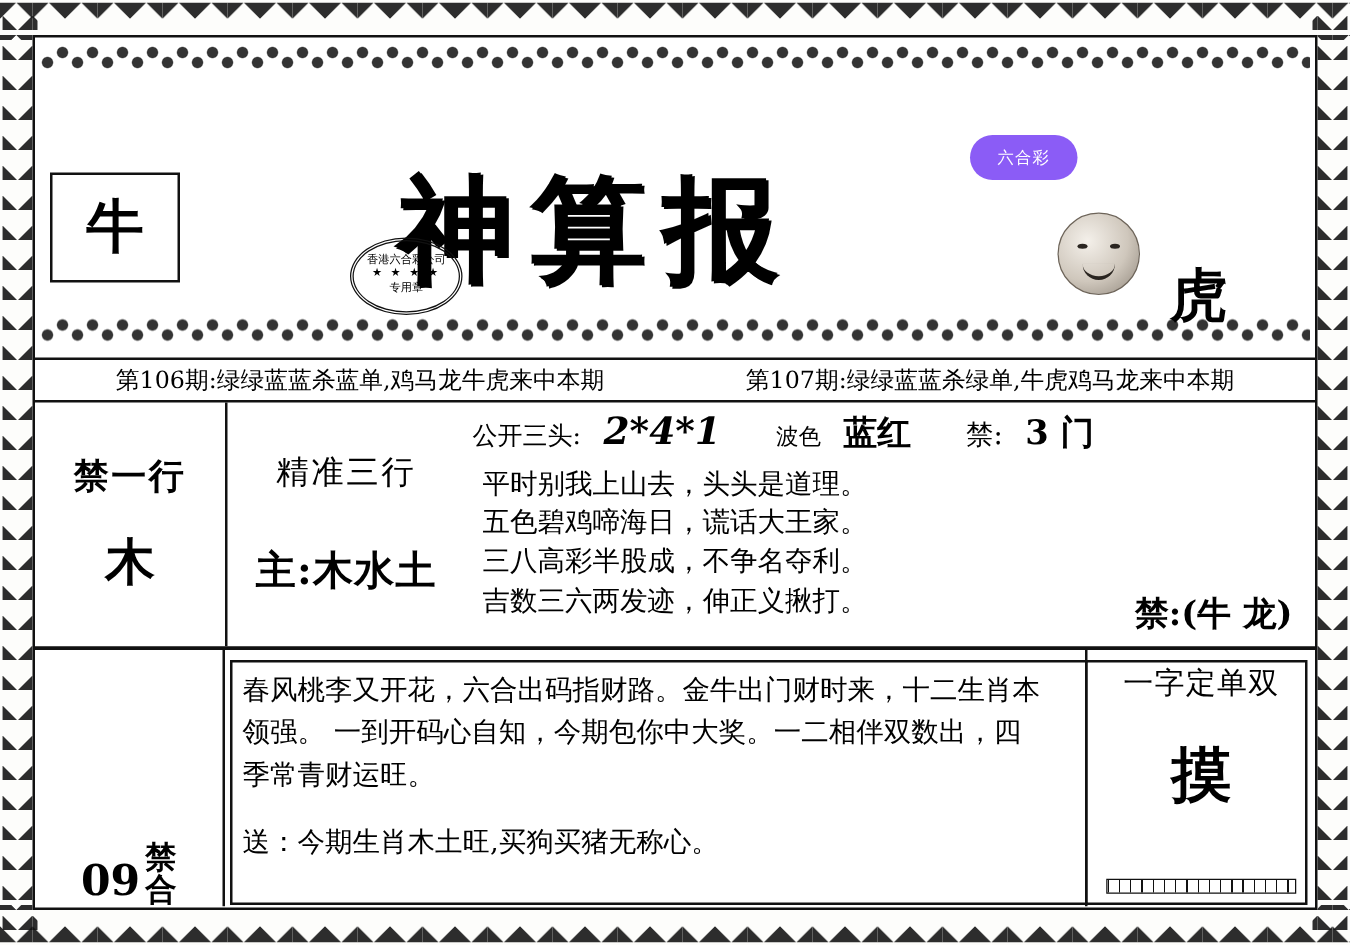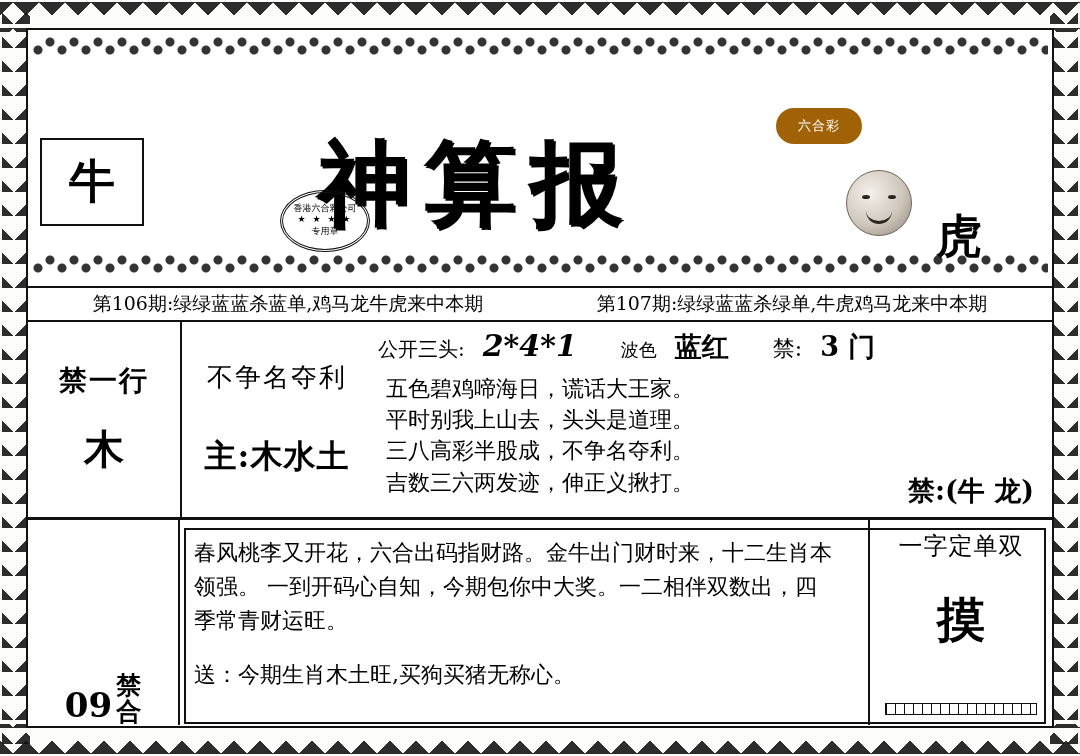--- a/index.html
+++ b/index.html
@@ -126,21 +126,21 @@
     font-family: "DejaVu Serif", "Liberation Serif", serif;
     font-size: 40px;
     font-weight: 700;
   }
   .issue .num { font-style: italic; }
   .logo-badge {
     position: absolute;
     right: 190px; top: 78px;
     width: 86px; height: 36px;
     border-radius: 18px;
-    background: #a16207;
+    background: #8b5cf6;
     color: #fff;
     font-size: 13px;
     letter-spacing: 1px;
     display: flex; align-items: center; justify-content: center;
   }
   .face {
     position: absolute;
     right: 140px; top: 140px;
     width: 64px; height: 64px;
     border-radius: 50%;
@@ -358,37 +358,37 @@
     </div>
 
     <div class="mid">
 
       <div class="mid-left">
         <div class="ban">禁一行</div>
         <div class="elem">木</div>
       </div>
 
       <div class="mid-center">
-        <div class="t1">不争名夺利</div>
+        <div class="t1">精准三行</div>
         <div class="t2">主:木水土</div>
       </div>
 
       <div class="mid-right">
         <div class="topline">
           <span class="lbl">公开三头:</span>
           <span class="nums">2*4*1</span>
           <span class="bose">波色</span>
           <span class="bose-v">蓝红</span>
           <span class="jin">禁:</span>
           <span class="jin-v">3 门</span>
         </div>
 
         <div class="poem">
+          <div class="line">平时别我上山去，头头是道理。</div>
           <div class="line">五色碧鸡啼海日，谎话大王家。</div>
-          <div class="line">平时别我上山去，头头是道理。</div>
           <div class="line">三八高彩半股成，不争名夺利。</div>
           <div class="line">吉数三六两发迹，伸正义揪打。</div>
         </div>
 
         <div class="poem-ban">禁:(牛 龙)</div>
       </div>
     </div>
 
     <div class="bottom">
 

